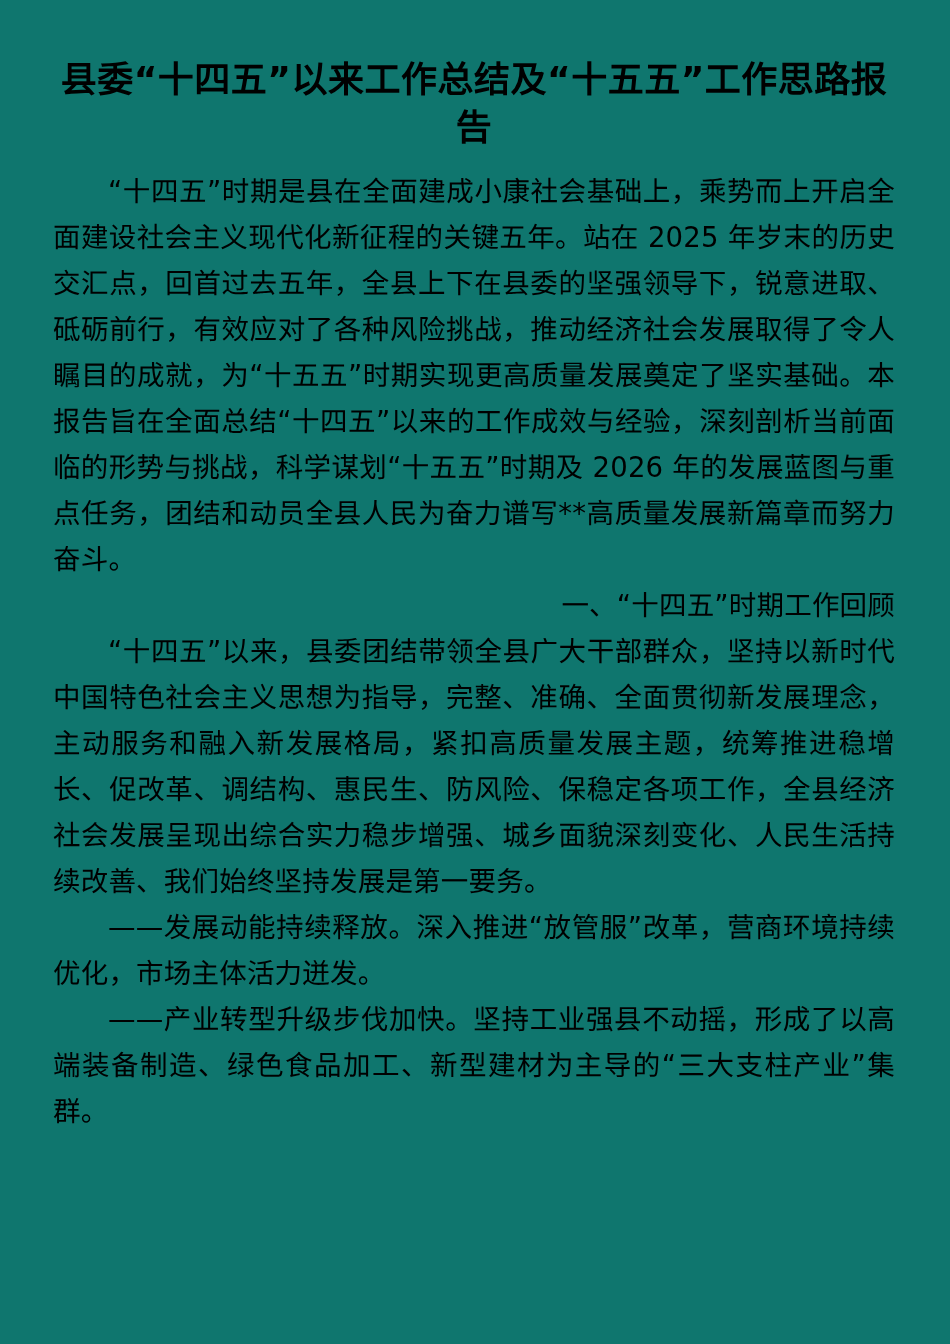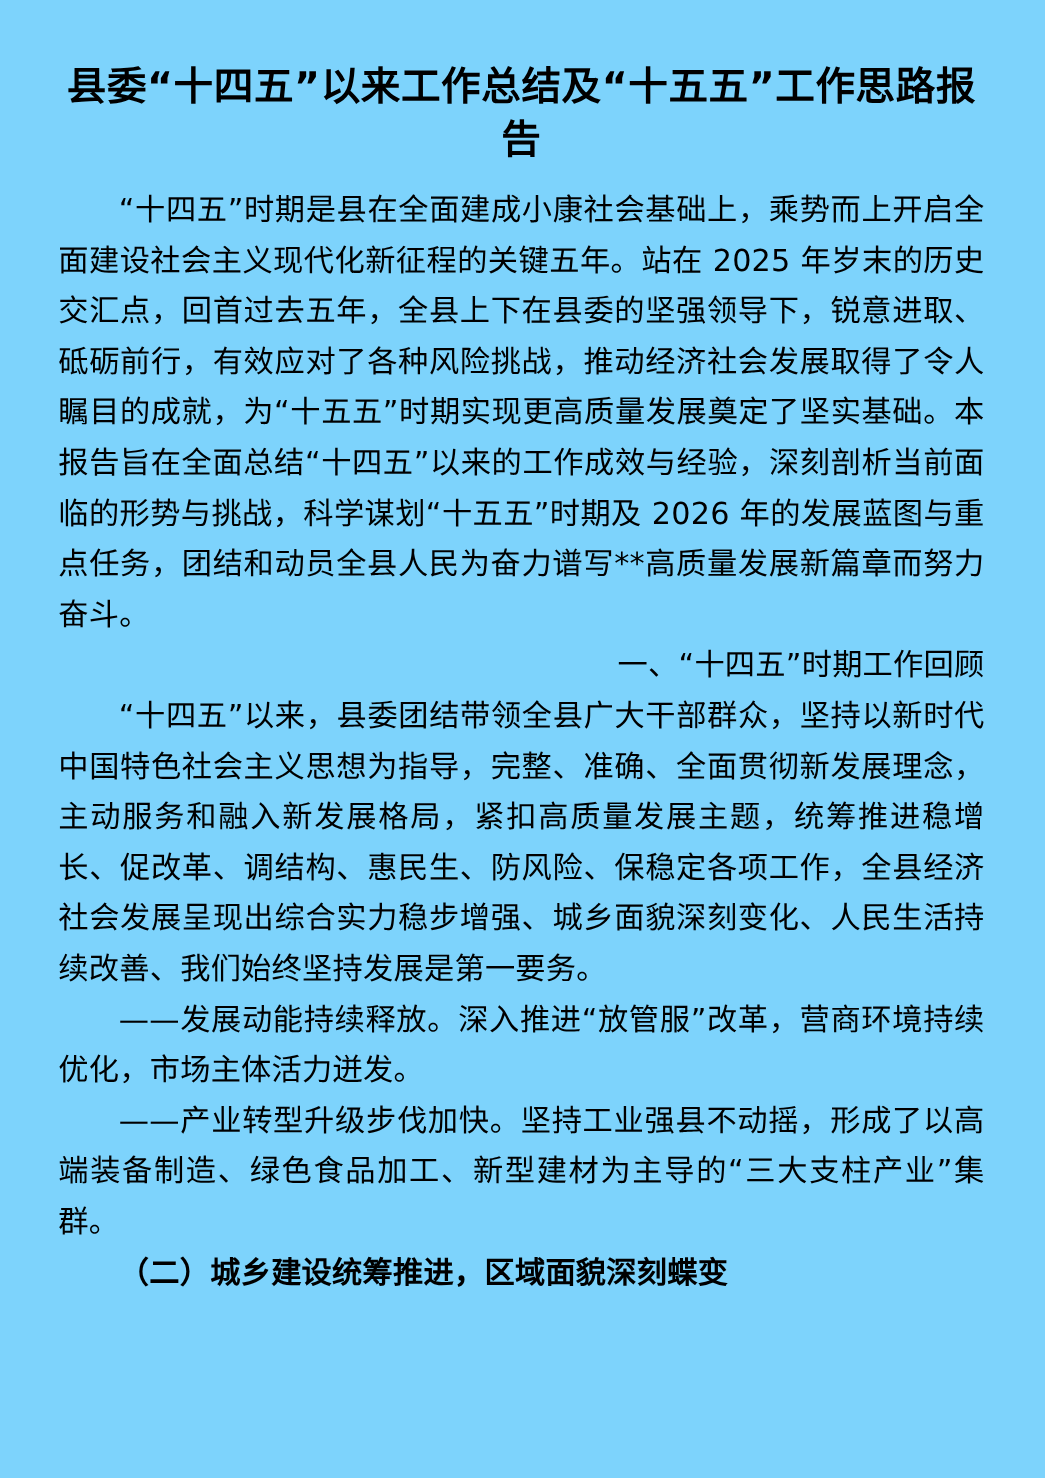--- a/index.html
+++ b/index.html
@@ -15,21 +15,21 @@
     font-family: "DejaVu Sans", "Liberation Sans", sans-serif;
     color: #000000;
     -webkit-font-smoothing: antialiased;
   }
 
   .page {
     box-sizing: border-box;
     width: 950px;
     height: 1344px;
     padding: 56px 55px 0 53px;
-    background: #7dd3fc;
+    background: #0f766e;
   }
 
   .doc-title {
     font-size: 36px;
     font-weight: bold;
     line-height: 48px;
     text-align: center;
     margin: 0 0 16px 0;
     letter-spacing: 0.5px;
     word-break: break-all;
@@ -98,15 +98,14 @@
 
   <p class="heading-1">一、“十四五”时期工作回顾</p>
 
   <p class="para">“十四五”以来，县委团结带领全县广大干部群众，坚持以新时代中国特色社会主义思想为指导，完整、准确、全面贯彻新发展理念，主动服务和融入新发展格局，紧扣高质量发展主题，统筹推进稳增长、促改革、调结构、惠民生、防风险、保稳定各项工作，全县经济社会发展呈现出综合实力稳步增强、城乡面貌深刻变化、人民生活持续改善、我们始终坚持发展是第一要务。</p>
 
 
   <p class="dash-para">——发展动能持续释放。深入推进“放管服”改革，营商环境持续优化，市场主体活力迸发。</p>
 
   <p class="dash-para">——产业转型升级步伐加快。坚持工业强县不动摇，形成了以高端装备制造、绿色食品加工、新型建材为主导的“三大支柱产业”集群。</p>
 
-  <p class="heading-2 full-bold">（二）城乡建设统筹推进，区域面貌深刻蝶变</p>
 
 </div>
 
 </body></html>

